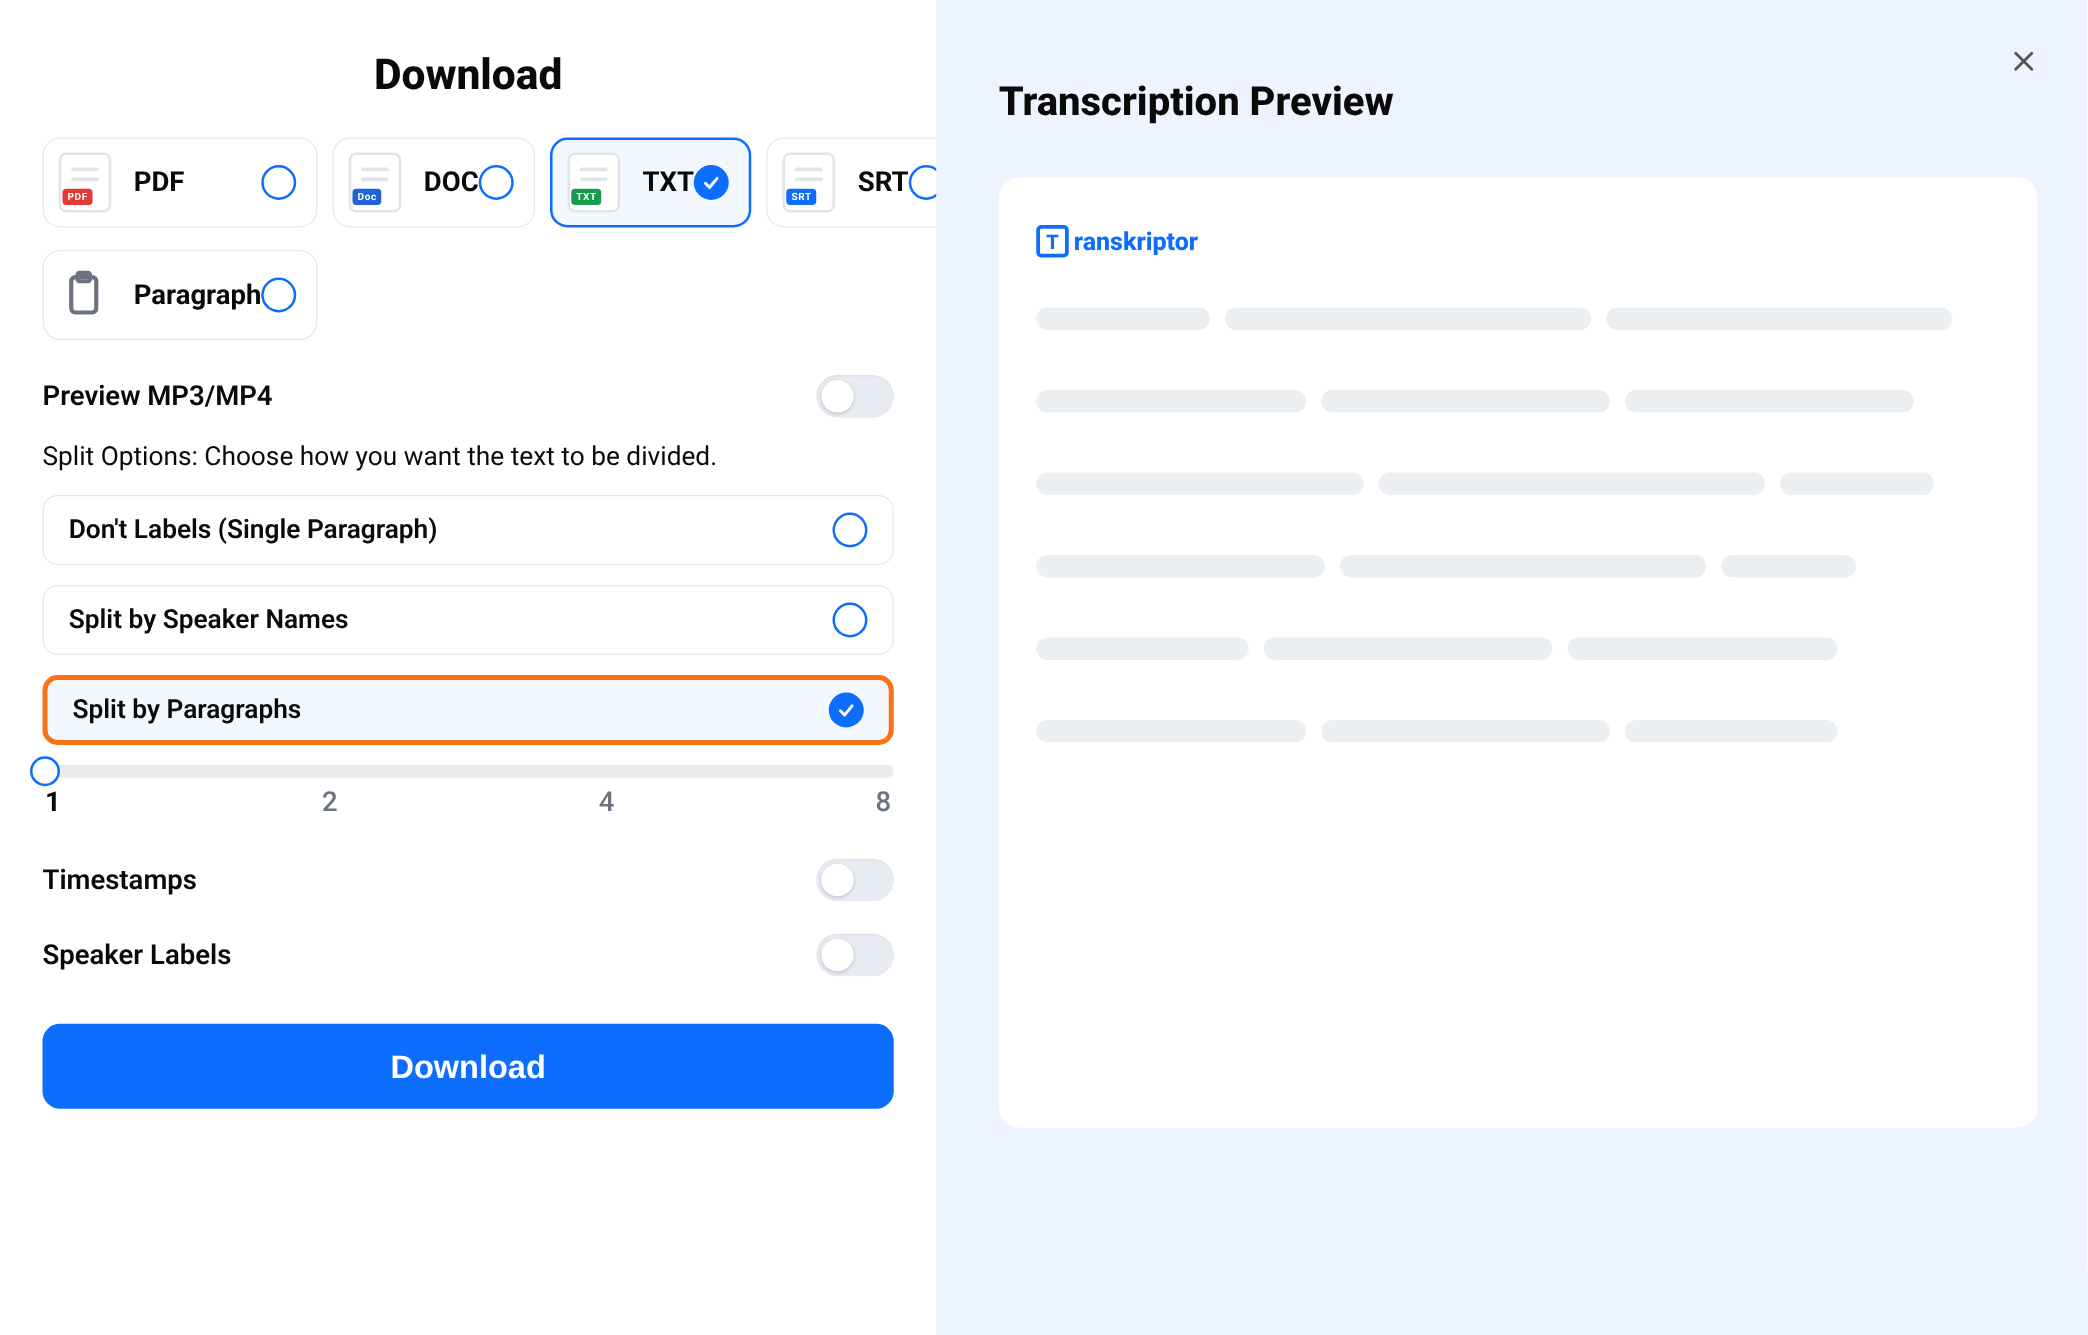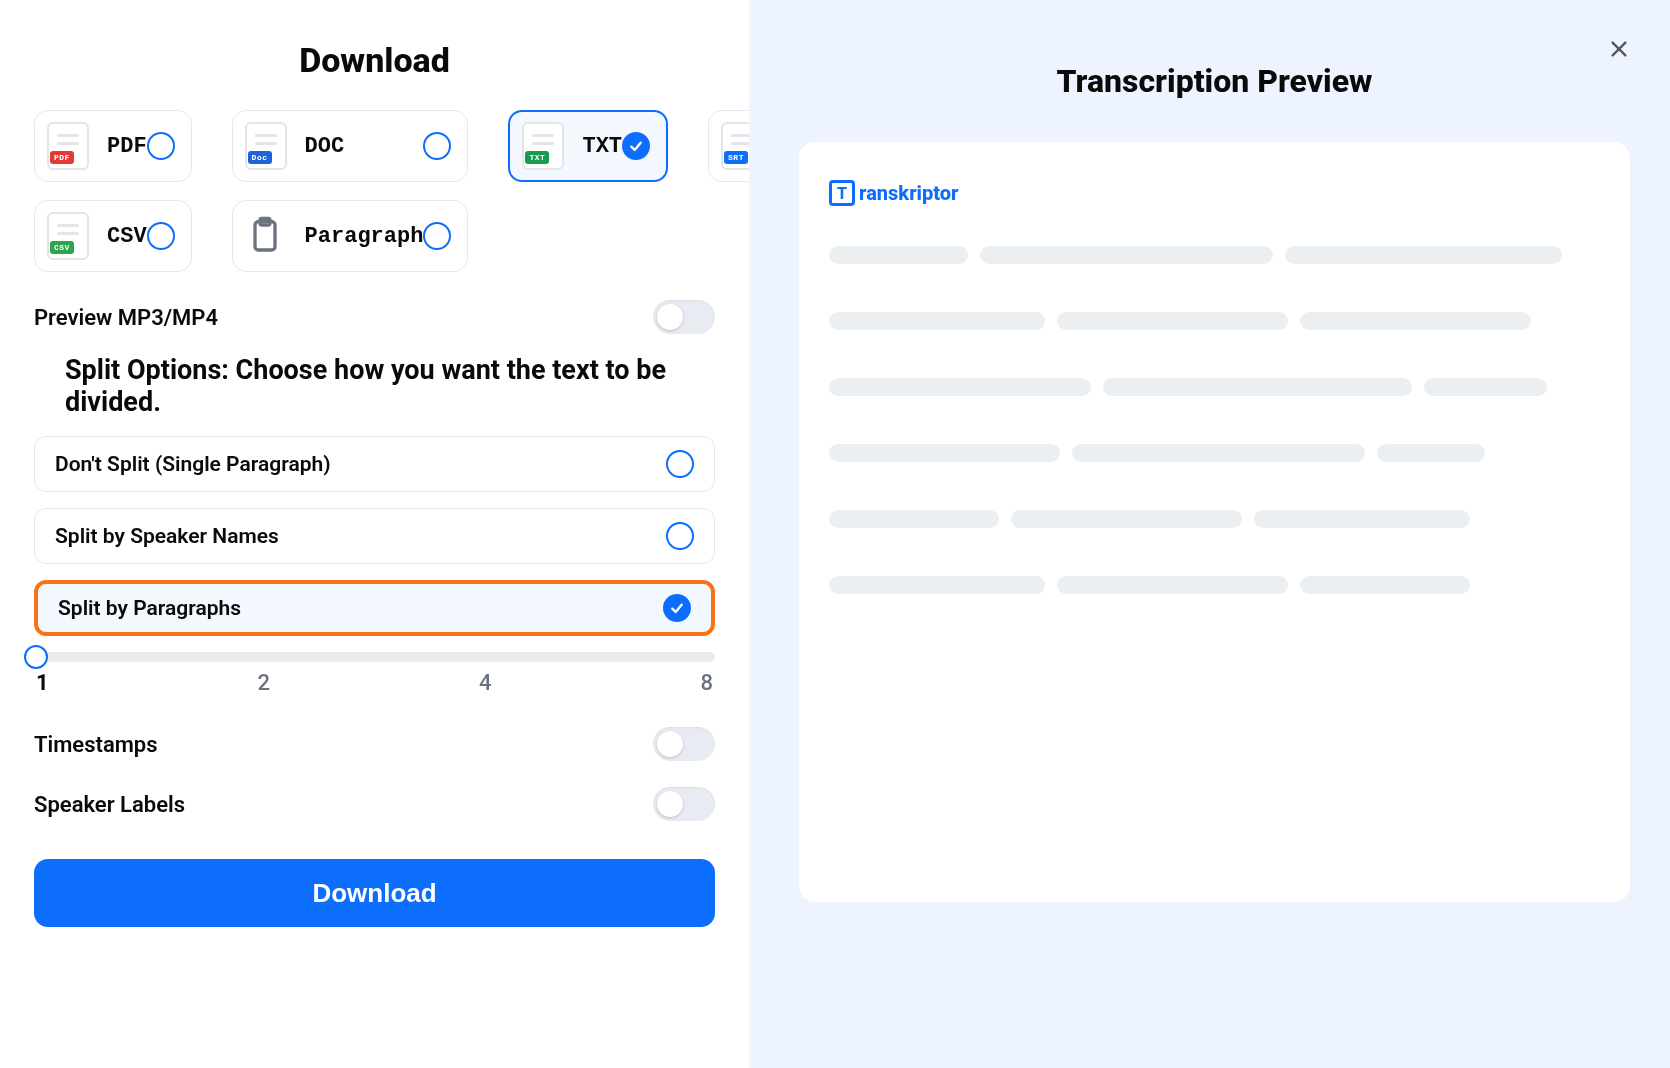--- a/index.html
+++ b/index.html
@@ -30,24 +30,23 @@
       color: #555;
     }
     .download-title {
       text-align: center;
       font-size: 34px;
       font-weight: 800;
       margin-bottom: 30px;
     }
     .format-grid {
       display: grid;
-      grid-template-columns: repeat(4, 1fr);
-      gap: 18px 40px;
+      grid-template-columns: repeat(5, 1fr);
+      gap: 18px 12px;
       margin-bottom: 28px;
-      font-family: Liberation Mono, monospace;
     }
     .format-card {
       display: flex;
       align-items: center;
       justify-content: space-between;
       border: 1.5px solid #e5e8ec;
       border-radius: 14px;
       padding: 12px 16px 12px 12px;
       cursor: pointer;
       background: #fff;
@@ -142,25 +141,24 @@
       position: absolute;
       left: 4px;
       top: 4px;
       width: 26px;
       height: 26px;
       background: #fff;
       border-radius: 50%;
       box-shadow: 0 1px 3px rgba(0,0,0,0.2);
     }
     .section-label {
-      font-size: 27px;
-      font-weight: 700;
+      font-size: 21px;
+      font-weight: 400;
       margin-bottom: 18px;
       margin-top: 12px;
-      margin-left: 31px;
     }
     .split-option {
       display: flex;
       align-items: center;
       justify-content: space-between;
       border: 1.5px solid #e5e8ec;
       border-radius: 12px;
       padding: 14px 20px;
       margin-bottom: 16px;
       cursor: pointer;
@@ -215,21 +213,21 @@
       background: #0d6efd;
       color: #fff;
       font-size: 26px;
       font-weight: 700;
       border: none;
       border-radius: 14px;
       cursor: pointer;
       margin-top: 12px;
     }
     .preview-title {
-      text-align: center;
+      text-align: left;
       font-size: 32px;
       font-weight: 800;
       margin-top: 28px;
       margin-bottom: 42px;
     }
     .preview-card {
       background: #fff;
       border-radius: 16px;
       padding: 38px 30px;
       height: 760px;
@@ -343,21 +341,21 @@
     </div>
 
   <div class="toggle-row">
     <div class="toggle-label">Preview MP3/MP4</div>
     <div class="toggle"></div>
   </div>
 
   <div class="section-label">Split Options: Choose how you want the text to be divided.</div>
   <div id="split-options">
       <div class="split-option">
-        <span class="split-label">Don't Split (Single Paragraph)</span>
+        <span class="split-label">Don't Labels (Single Paragraph)</span>
         <span class="radio"></span>
       </div>
       <div class="split-option">
         <span class="split-label">Split by Speaker Names</span>
         <span class="radio"></span>
       </div>
       <div class="split-option selected">
         <span class="split-label">Split by Paragraphs</span>
         <span class="radio checked">
           <svg width="16" height="16" viewBox="0 0 24 24" fill="none" stroke="#fff" stroke-width="3.5" stroke-linecap="round" stroke-linejoin="round">

